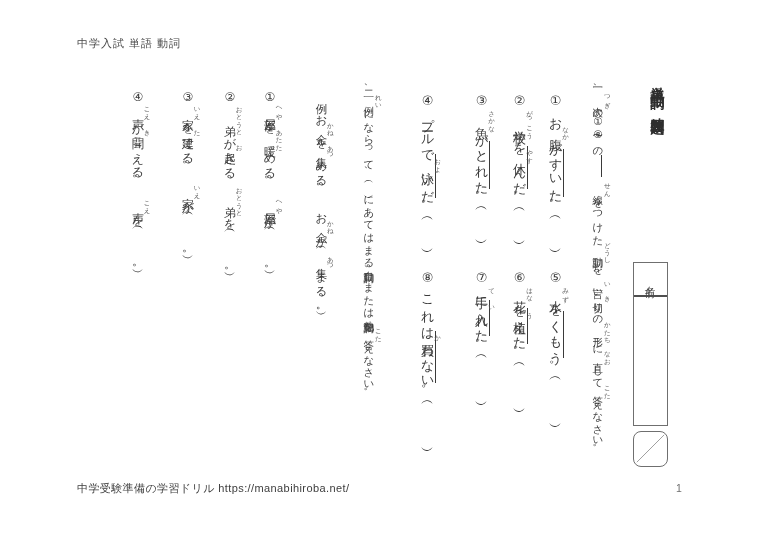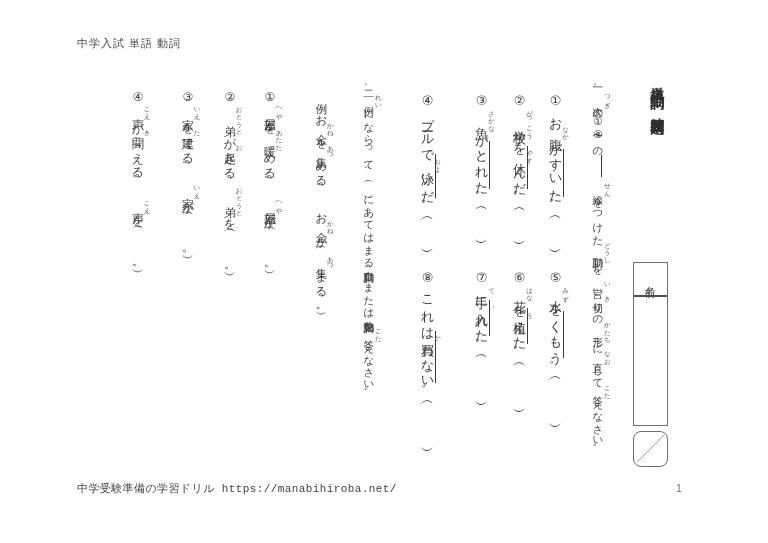--- a/index.html
+++ b/index.html
@@ -30,21 +30,21 @@
     height:34px;width:100%;display:flex;align-items:center;justify-content:center;
     border-bottom:2px solid #4f4f4f;box-sizing:border-box;
   }
   .name-box-field{width:100%;height:128px;}
   .score-box{
     position:absolute;left:633px;top:431px;width:35px;height:36px;
     border:1.2px solid #6f6f6f;border-radius:8px;box-sizing:border-box;background:#fff;
   }
   .score-box svg{display:block;width:100%;height:100%;}
   .header-label{left:77px;top:36px;font-size:11px;letter-spacing:1px;color:#474747;}
-  .footer-label{left:77px;top:481px;font-size:11px;letter-spacing:0.4px;color:#3d3d3d;font-family:Liberation Mono, monospace;}
+  .footer-label{left:77px;top:481px;font-size:11px;letter-spacing:0.4px;color:#3d3d3d;}
   .page-number{left:676px;top:482px;font-size:10.5px;color:#6e6e6e;}
 </style>
 </head>
 <body>
 
 <div id="page">
 
   <div class="h-text header-label">中学入試 単語 動詞</div>
 
   <div class="vcol title-col" style="left:650px;top:76px;height:180px;">単語 動詞② 練習問題</div>

